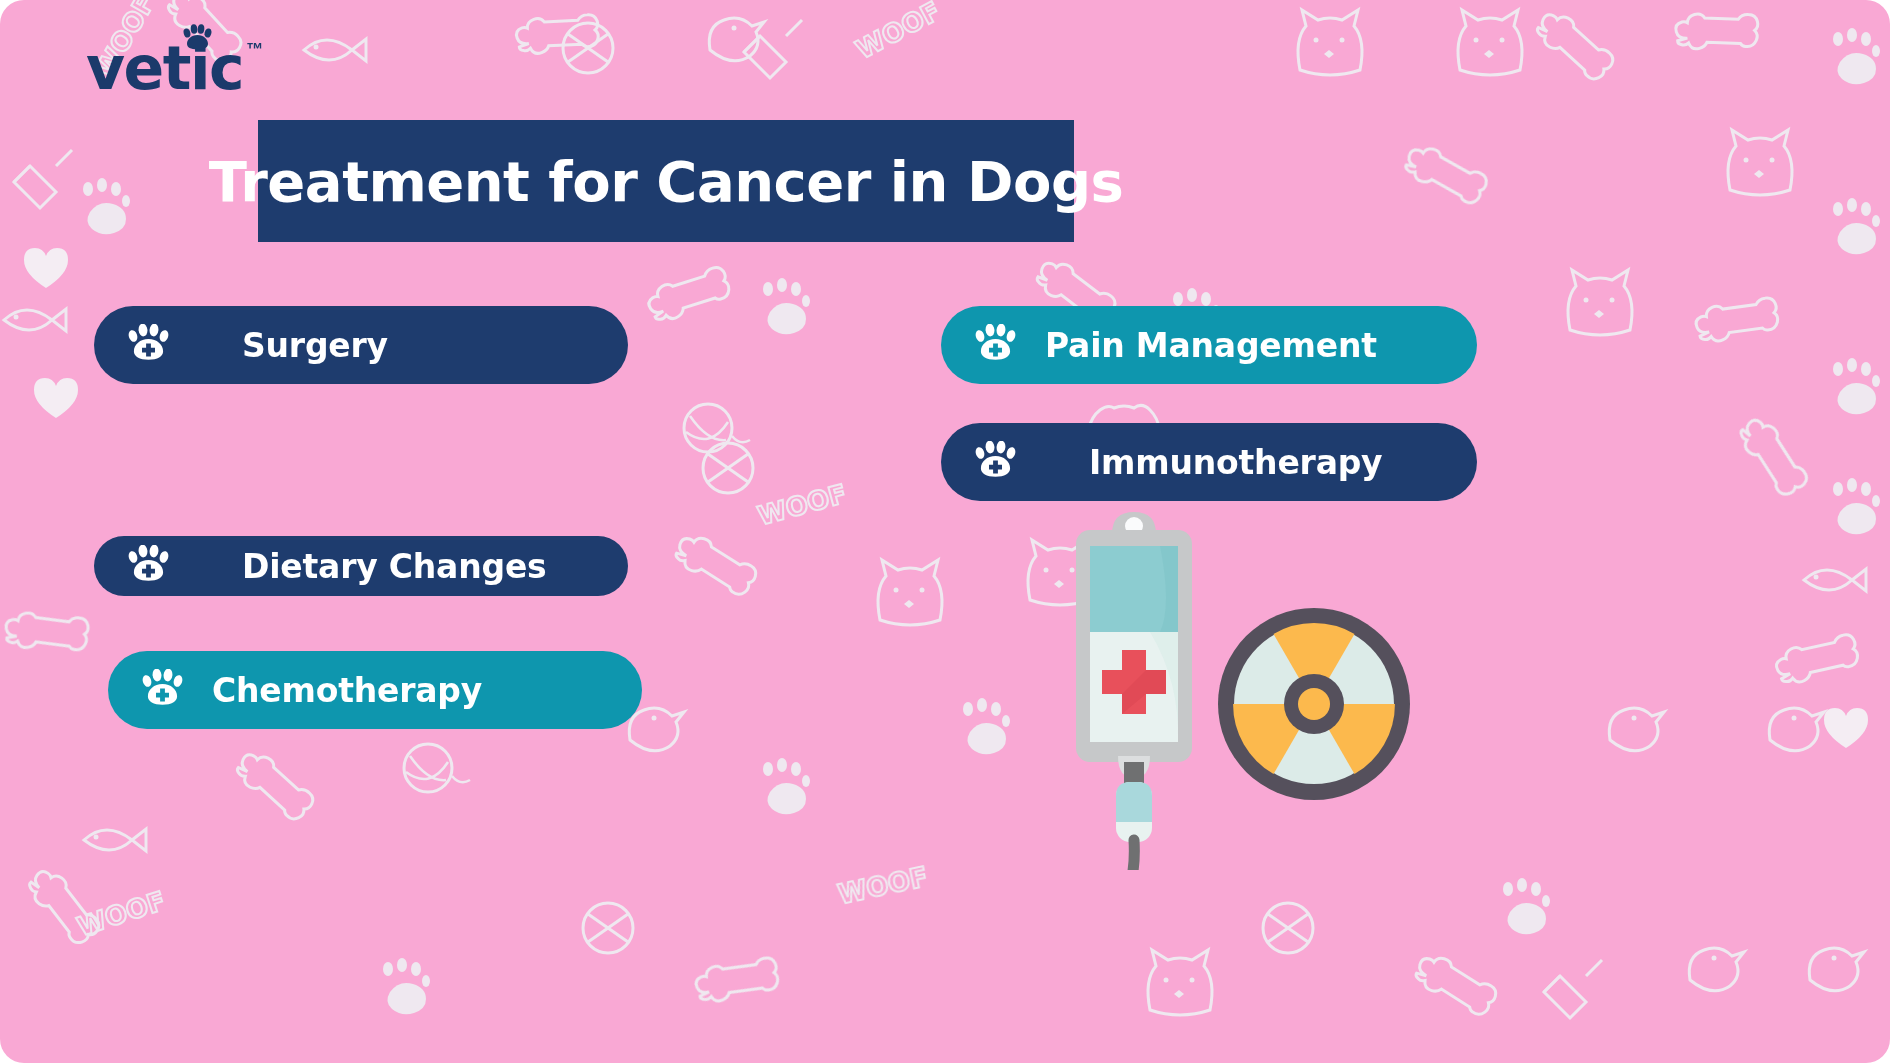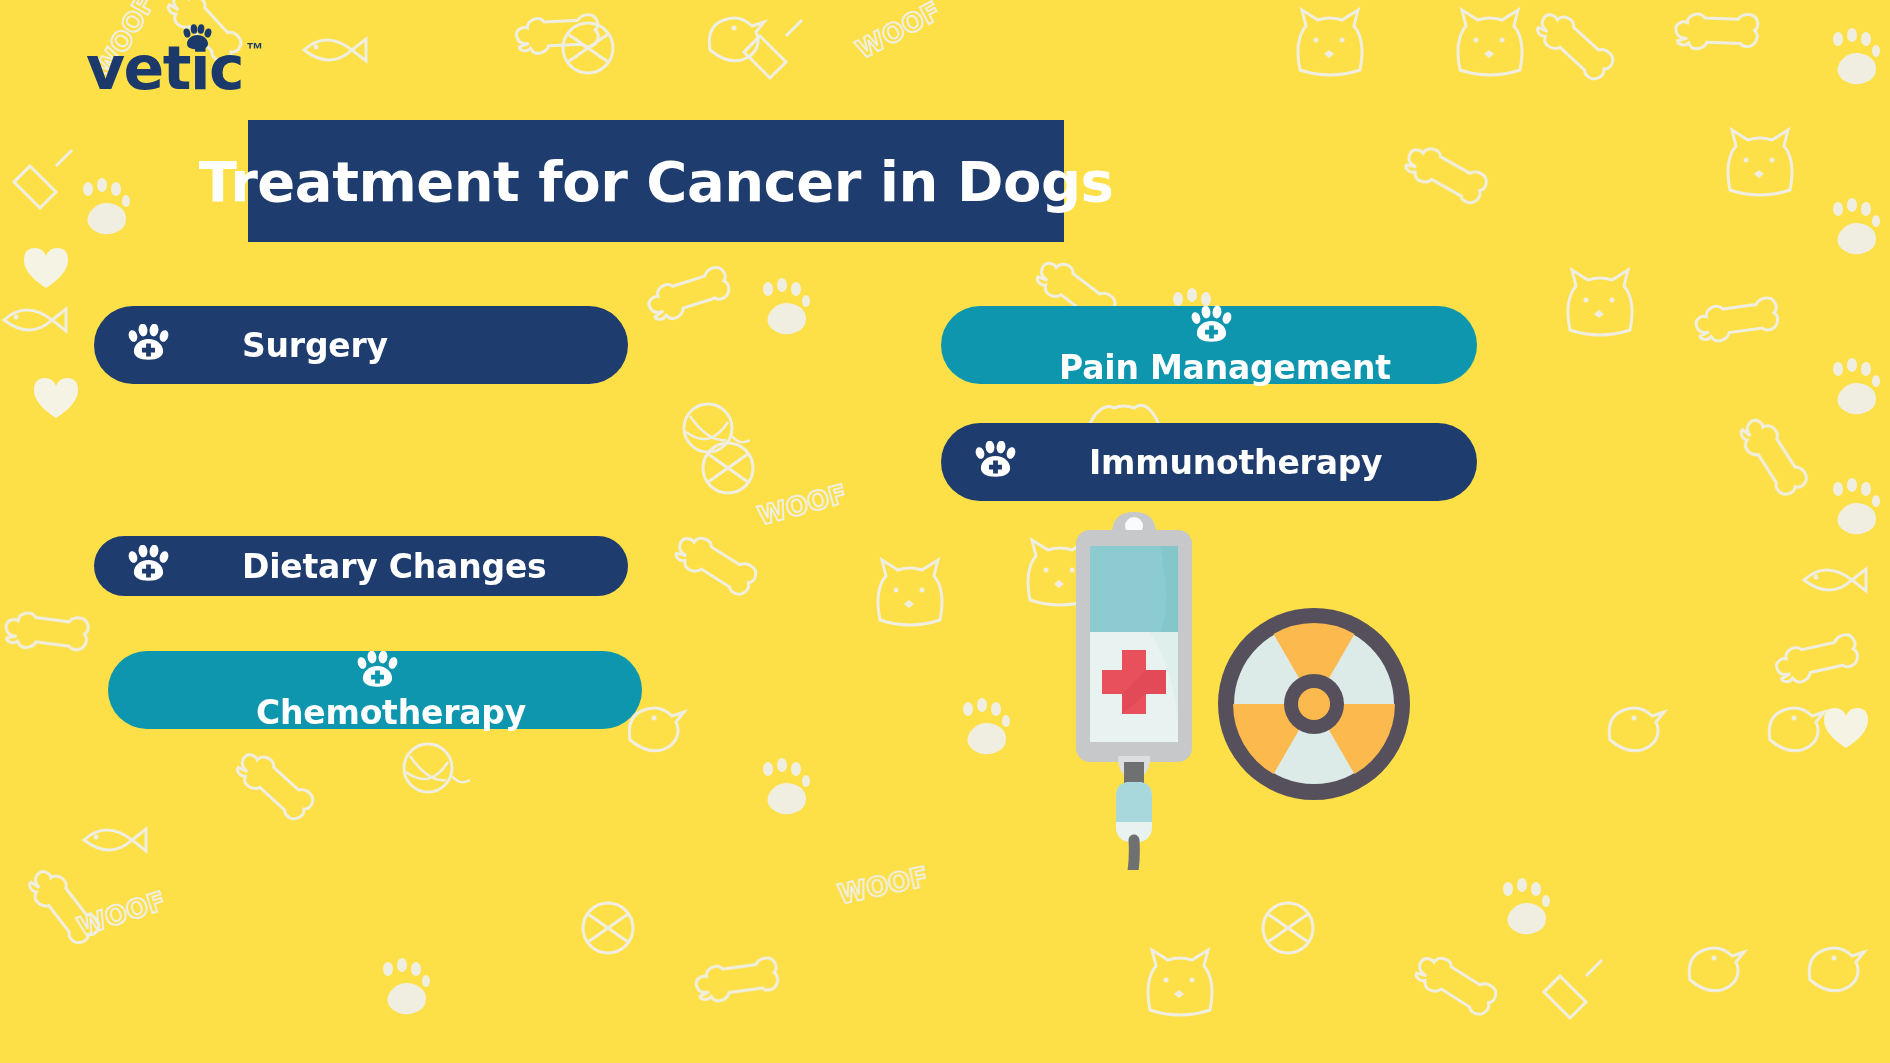--- a/index.html
+++ b/index.html
@@ -8,22 +8,23 @@
     width: 1890px;
     height: 1063px;
     overflow: hidden;
     font-family: "Liberation Sans", sans-serif;
   }
 
   #canvas {
     position: relative;
     width: 1890px;
     height: 1063px;
-    background: #fde047;
+    background: #f9a8d4;
     overflow: hidden;
+    border-radius: 24px;
   }
 
   
   #bg-pattern {
     position: absolute;
     inset: 0;
     z-index: 0;
     opacity: 1;
     pointer-events: none;
   }
@@ -58,21 +59,21 @@
     position: absolute;
     left: 96px;
     top: -14px;
     width: 30px;
     height: 26px;
   }
 
   
   #title-banner {
     position: absolute;
-    left: 248px;
+    left: 258px;
     top: 120px;
     width: 816px;
     height: 122px;
     background: #1e3c6e;
     z-index: 5;
     display: flex;
     align-items: center;
     justify-content: center;
   }
   #title-text {
@@ -87,21 +88,21 @@
   
   .pill {
     position: absolute;
     display: flex;
     align-items: center;
     border-radius: 42px;
     z-index: 5;
     padding-left: 32px;
   }
   .pill.navy  { background: #1e3c6e; gap: 44px; }
-  .pill.teal  { background: #0e96ae; flex-direction: column; }
+  .pill.teal  { background: #0e96ae; }
 
   .pill-icon {
     width: 46px;
     height: 42px;
     flex: 0 0 auto;
     margin-right: 26px;
   }
   .pill-label {
     font-family: "DejaVu Sans", sans-serif;
     font-size: 33px;

